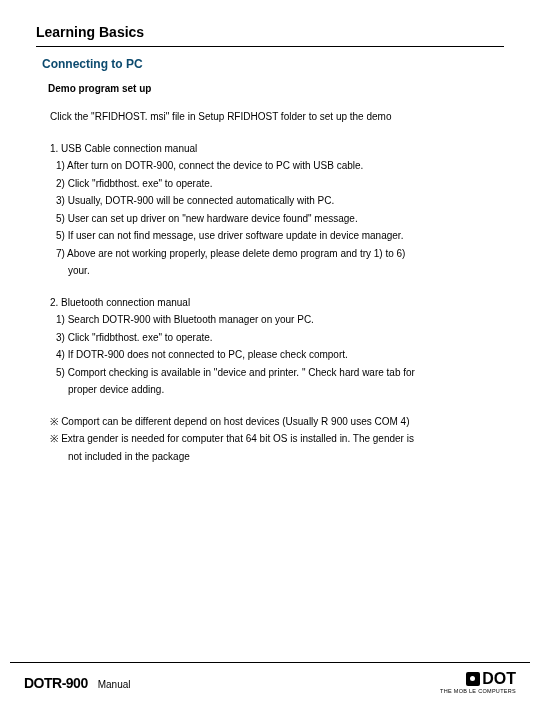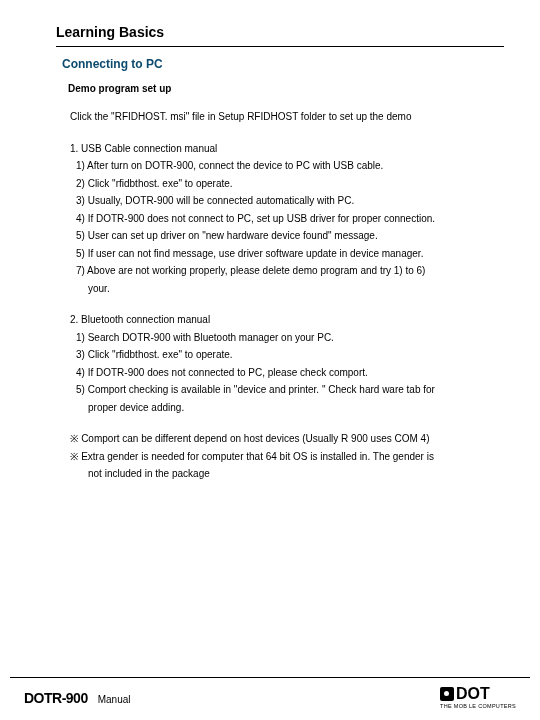--- a/index.html
+++ b/index.html
@@ -5,21 +5,21 @@
   * { margin: 0; padding: 0; box-sizing: border-box; }
   body {
     width: 540px;
     height: 720px;
     background: #fff;
     font-family: Arial, Helvetica, sans-serif;
     color: #000;
     position: relative;
   }
   .page {
-    padding: 24px 36px 0 56px;
+    padding: 24px 36px 0 36px;
   }
   .title {
     font-size: 14px;
     font-weight: bold;
     margin-bottom: 6px;
   }
   .hr-top {
     border: none;
     border-top: 1px solid #000;
     margin-bottom: 10px;
@@ -42,21 +42,21 @@
     line-height: 1.75;
     margin-left: 14px;
   }
   .body-text p { margin: 0; }
   .spacer { height: 14px; }
   .indent-1 { padding-left: 6px; }
   .indent-2 { padding-left: 18px; }
   .footer {
     position: absolute;
     left: 0; right: 0; bottom: 0;
-    height: 43px;
+    height: 58px;
   }
   .footer-rule {
     border: none;
     border-top: 1px solid #000;
     margin: 0 10px 8px 10px;
   }
   .footer-row {
     display: flex;
     align-items: center;
     justify-content: space-between;
@@ -72,21 +72,21 @@
     font-weight: 900;
     font-size: 14px;
     letter-spacing: -0.5px;
   }
   .manual {
     font-size: 10px;
   }
   .logo {
     display: flex;
     flex-direction: column;
-    align-items: flex-start;
+    align-items: flex-end;
     line-height: 1;
   }
   .logo-top {
     display: flex;
     align-items: center;
     gap: 2px;
   }
   .logo-box {
     width: 14px; height: 14px;
     background: #000;
@@ -124,21 +124,20 @@
 
   <div class="body-text">
     <p>Click the "RFIDHOST. msi" file in Setup RFIDHOST folder to set up the demo</p>
 
     <div class="spacer"></div>
 
     <p>1. USB Cable connection manual</p>
     <p class="indent-1">1) After turn on DOTR-900, connect the device to PC with USB cable.</p>
     <p class="indent-1">2) Click "rfidbthost. exe" to operate.</p>
     <p class="indent-1">3) Usually, DOTR-900 will be connected automatically with PC.</p>
-    <p class="indent-1">4) If DOTR-900 does not connect to PC, set up USB driver for proper connection.</p>
     <p class="indent-1">5) User can set up driver on "new hardware device found" message.</p>
     <p class="indent-1">5) If user can not find message, use driver software update in device manager.</p>
     <p class="indent-1">7) Above are not working properly, please delete demo program and try 1) to 6)</p>
     <p class="indent-2">your.</p>
 
     <div class="spacer"></div>
 
     <p>2. Bluetooth connection manual</p>
     <p class="indent-1">1) Search DOTR-900 with Bluetooth manager on your PC.</p>
     <p class="indent-1">3) Click "rfidbthost. exe" to operate.</p>

